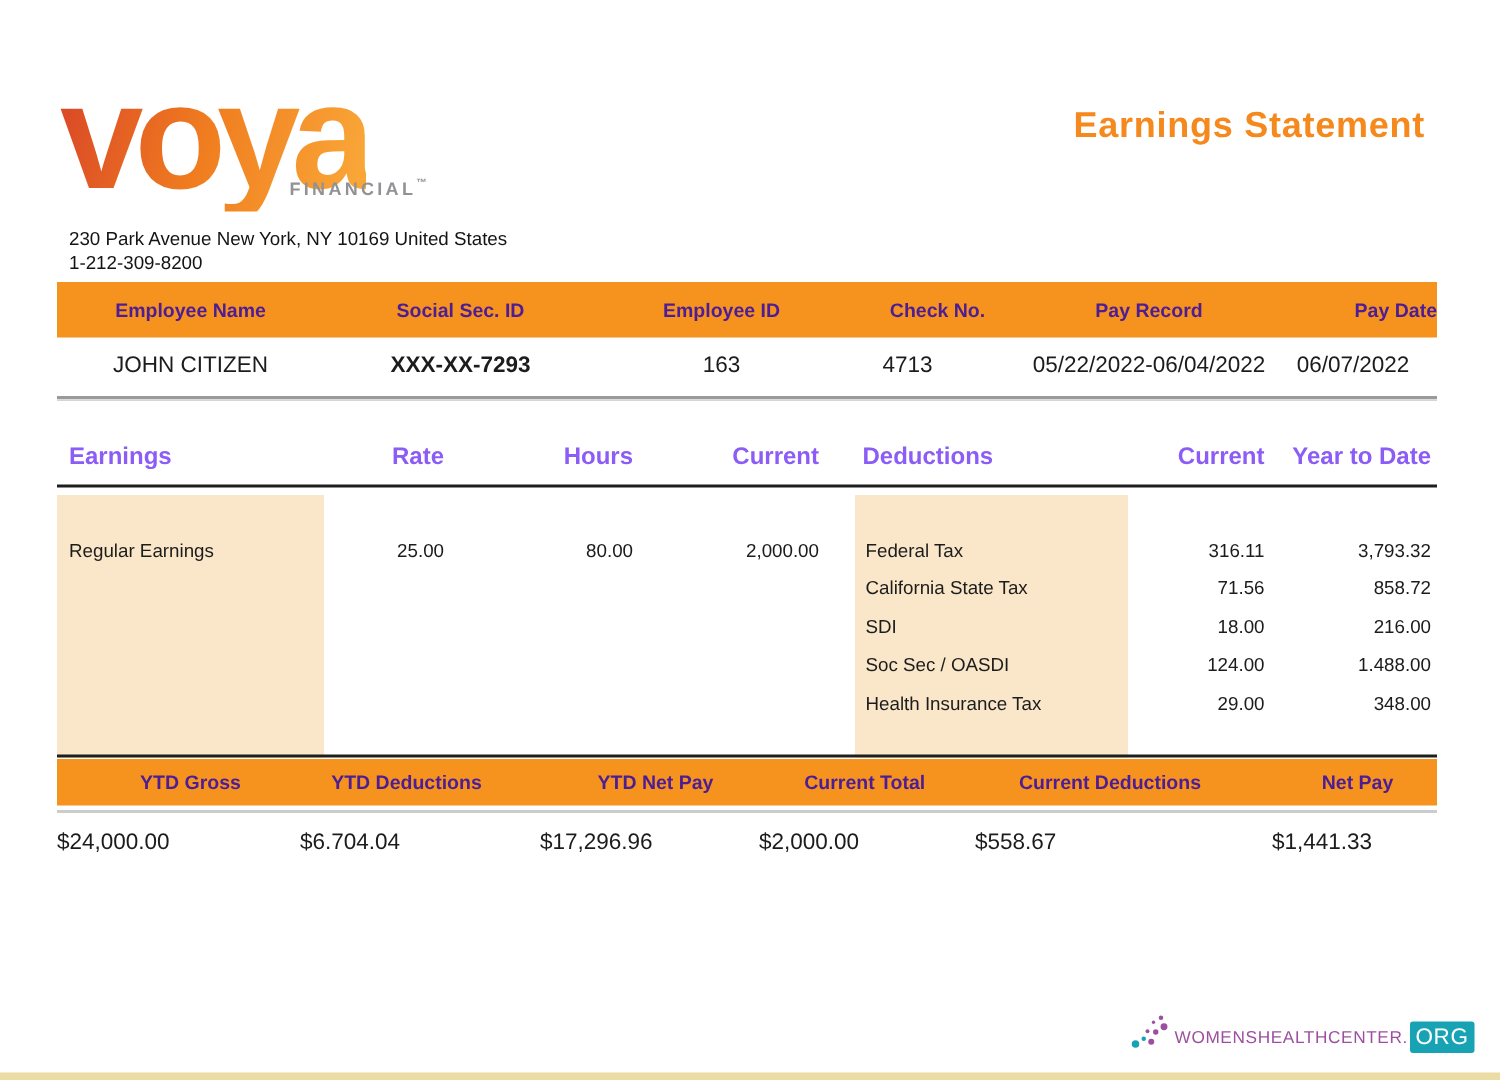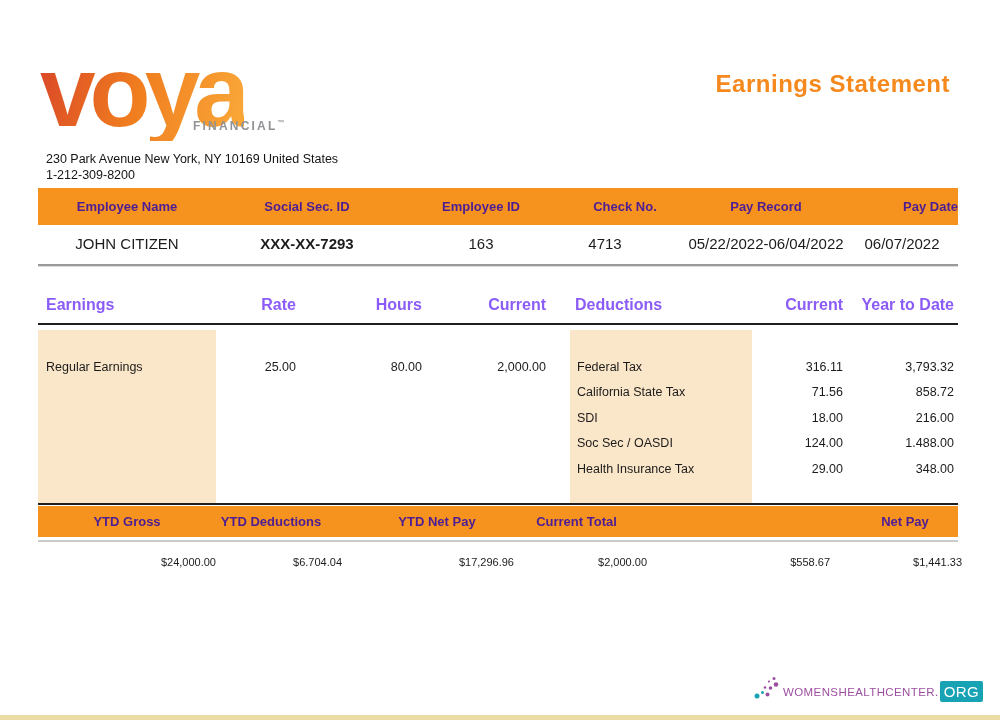--- a/index.html
+++ b/index.html
@@ -41,21 +41,21 @@
   .d2{top:323px;}
   .d3{top:503px;}
   .divider-light{position:absolute;left:38px;top:540px;width:920px;height:2px;background:#cccccc;}
   .etbl-head span{position:absolute;top:296px;font-size:16px;font-weight:bold;color:#8b5cf6;height:18px;line-height:18px;}
   .beige{position:absolute;top:330px;height:175px;background:#FAE6C8;}
   .beige1{left:38px;width:178px;}
   .beige2{left:570px;width:182px;}
   .num{text-align:right;}
   .erow span{position:absolute;height:20px;line-height:20px;font-size:12.5px;}
   .sum-row{position:absolute;left:0;top:551px;width:1000px;height:22px;}
-  .sum-row .cell{position:absolute;top:0;line-height:22px;text-align:right;font-size:11px;}
+  .sum-row .cell{position:absolute;top:0;line-height:22px;text-align:left;font-size:15px;}
   
   .watermark{position:absolute;top:681px;right:17px;display:flex;align-items:center;}
   .wm-text{font-size:11.5px;letter-spacing:0.4px;color:#9C4F9F;font-weight:normal;}
   .wm-badge{margin-left:1px;background:#18A3B5;color:#ffffff;font-weight:normal;font-size:15px;
     padding:2px 4px 2px 4px;border-radius:2px;letter-spacing:0.4px;}
   .wm-dots{margin-right:3px;margin-top:-8px;}
   .footer-strip{position:absolute;left:0;bottom:0;width:1000px;height:5px;background:#EADCA2;}
 </style>
 </head>
 <body>
@@ -140,20 +140,21 @@
     <span class="num" style="left:850px;top:459px;width:104px;">348.00</span>
   </div>
 
   <div class="divider-dark d3"></div>
 
   <div class="band band2">
     <div class="cell" style="left:0;width:178px;">YTD Gross</div>
     <div class="cell" style="left:162px;width:142px;">YTD Deductions</div>
     <div class="cell" style="left:322px;width:154px;">YTD Net Pay</div>
     <div class="cell" style="left:468px;width:141px;">Current Total</div>
+    <div class="cell" style="left:612px;width:180px;">Current Deductions</div>
     <div class="cell" style="left:810px;width:114px;">Net Pay</div>
   </div>
   <div class="divider-light"></div>
 
   <div class="sum-row">
     <div class="cell" style="left:38px;width:178px;">$24,000.00</div>
     <div class="cell" style="left:200px;width:142px;">$6.704.04</div>
     <div class="cell" style="left:360px;width:154px;">$17,296.96</div>
     <div class="cell" style="left:506px;width:141px;">$2,000.00</div>
     <div class="cell" style="left:650px;width:180px;">$558.67</div>

